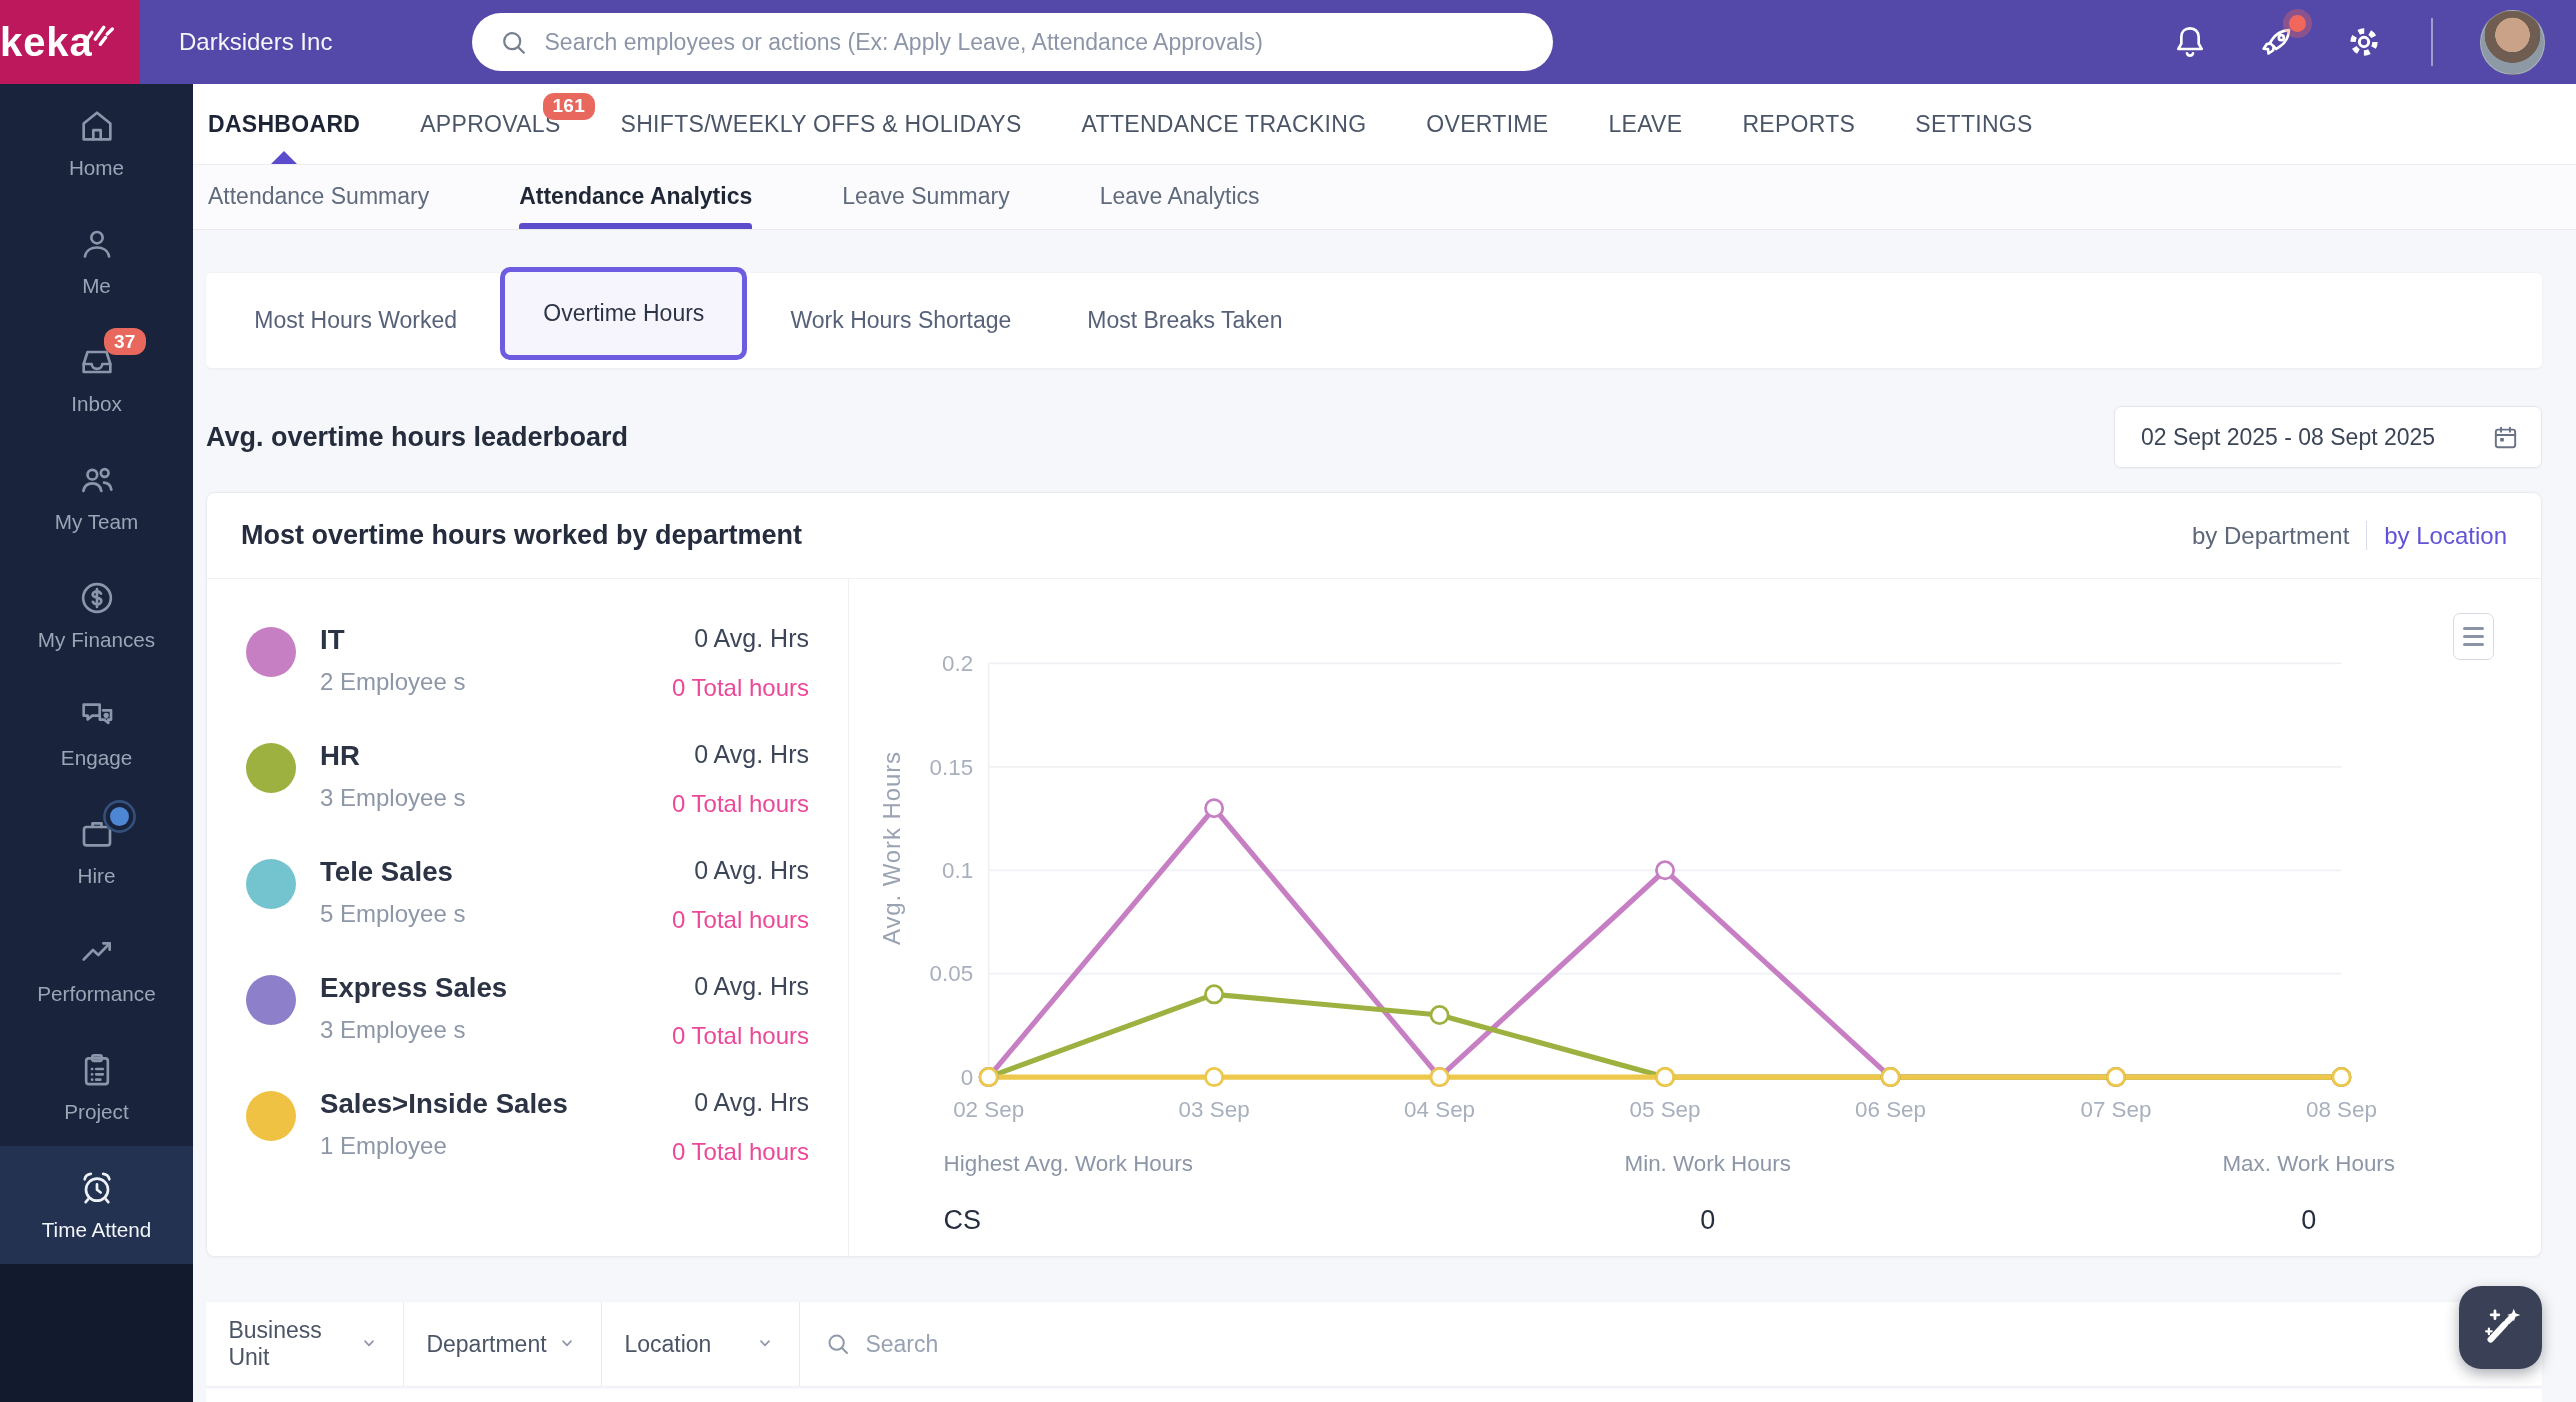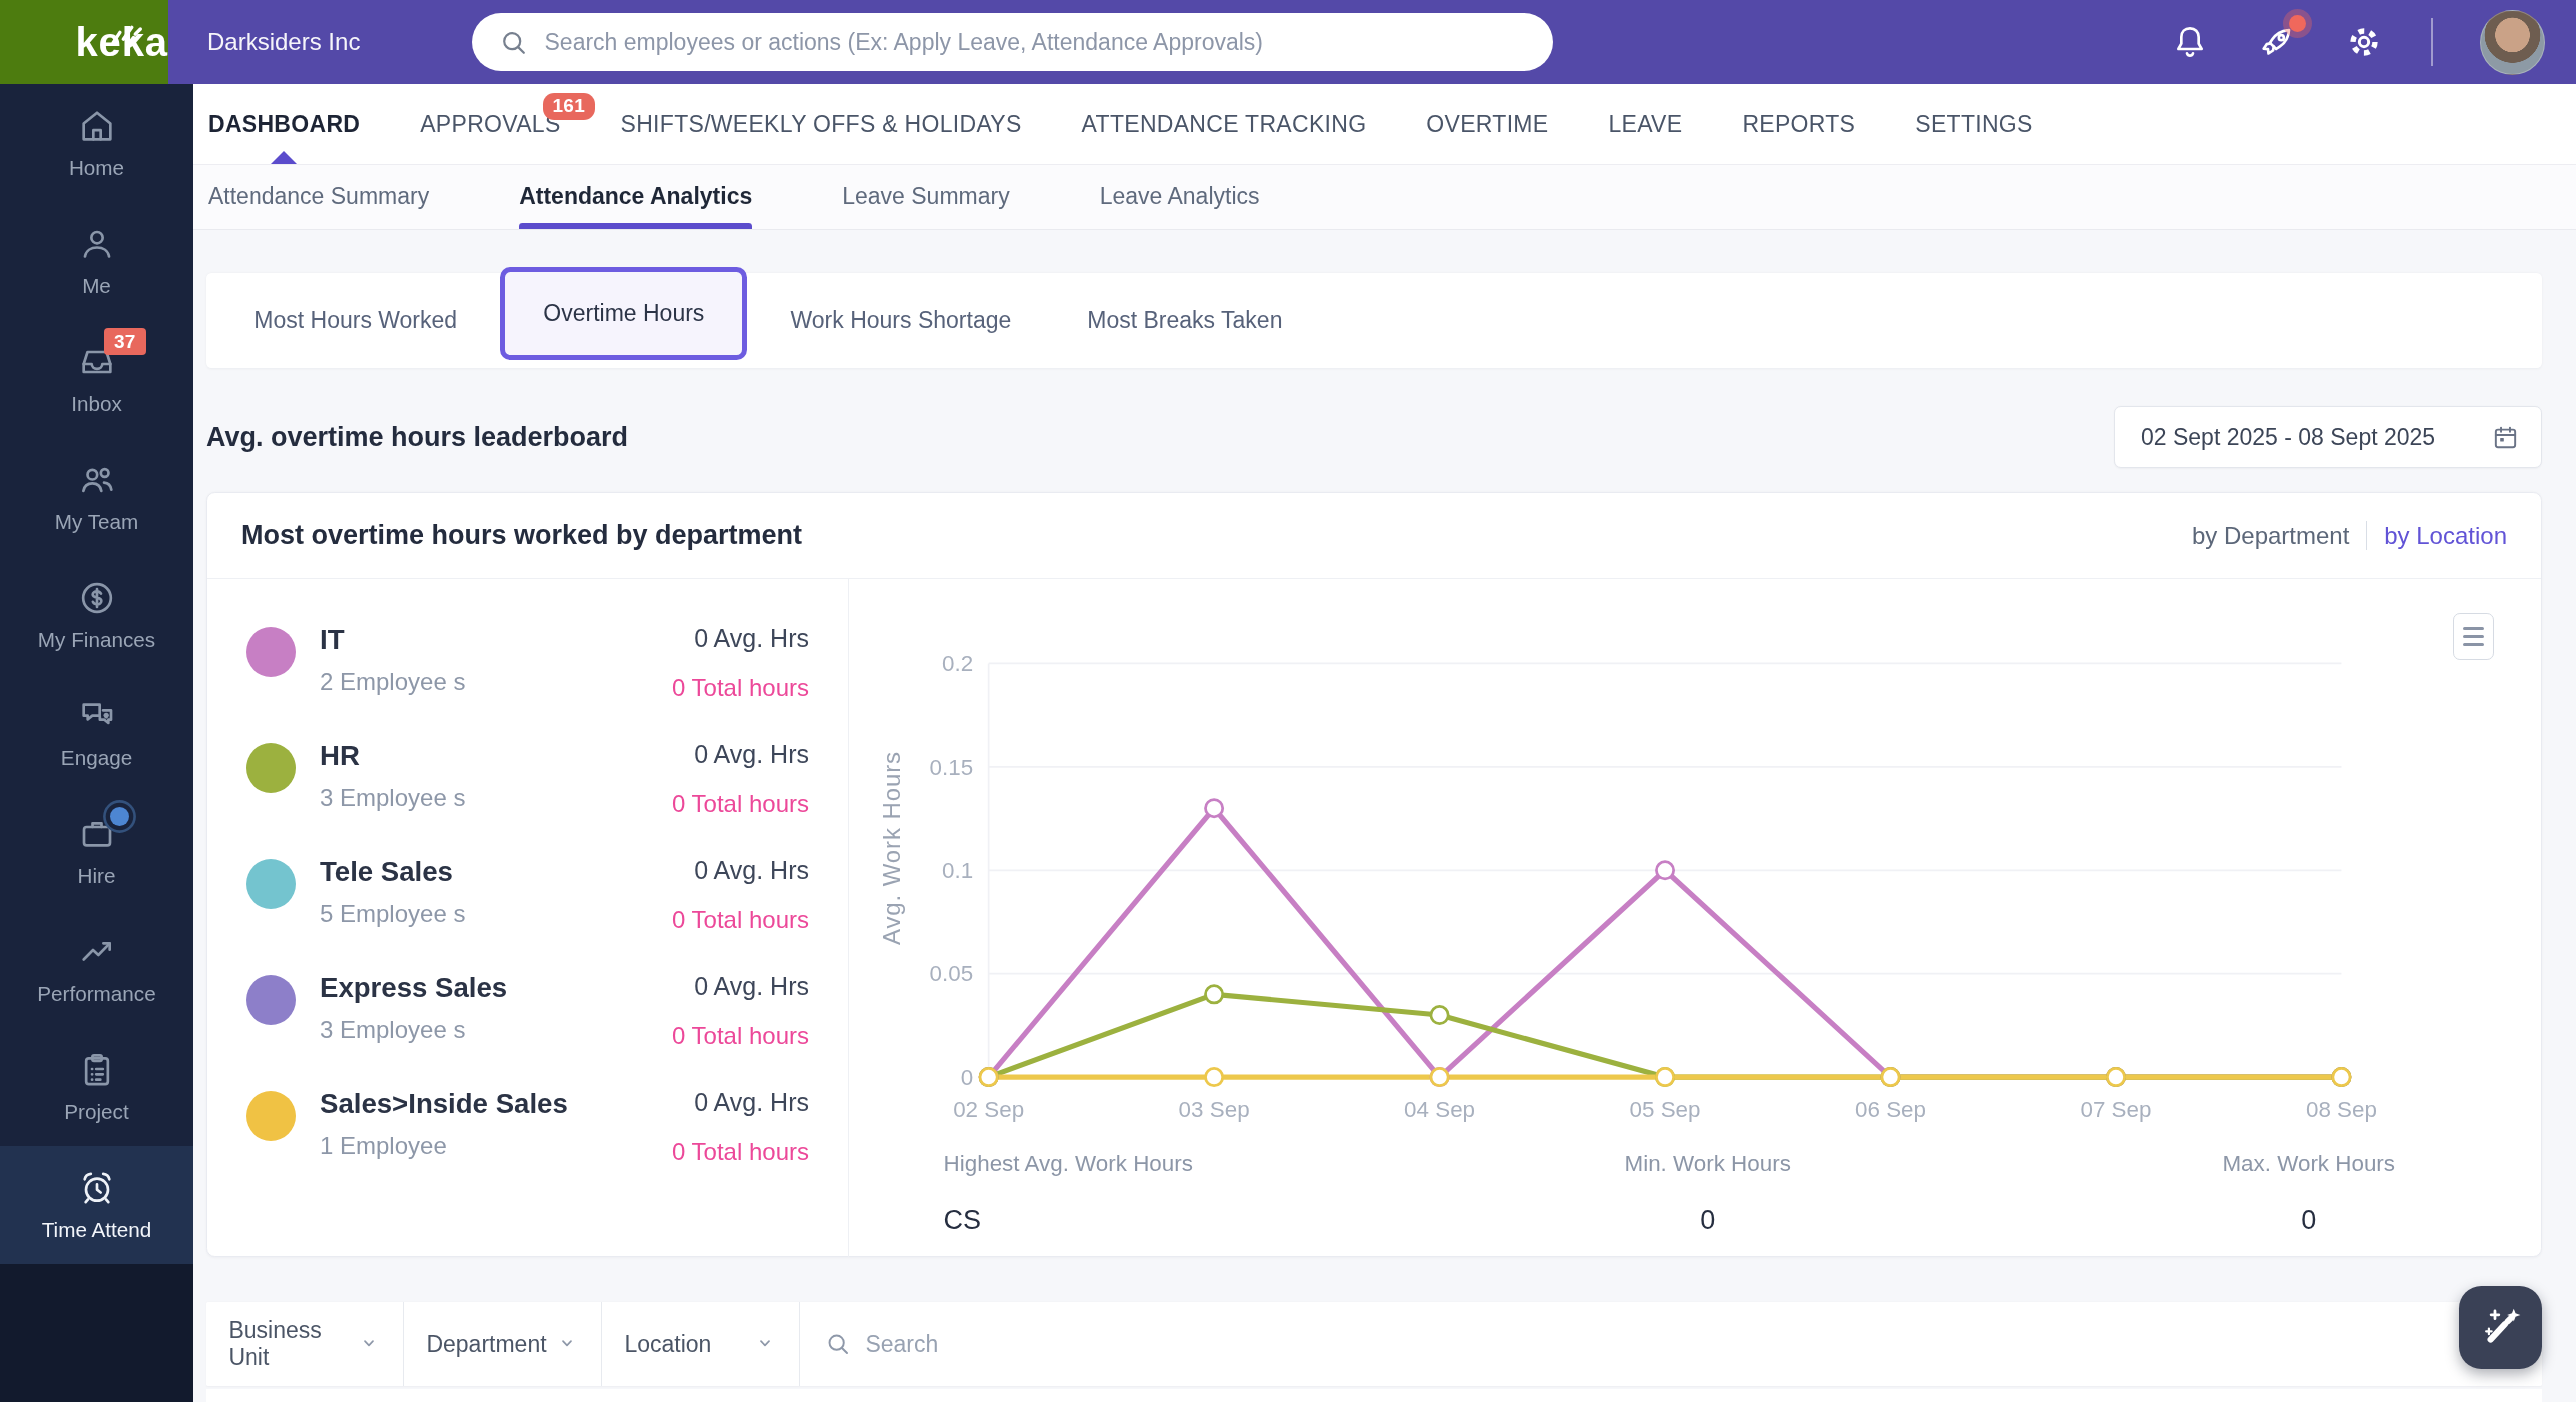--- a/index.html
+++ b/index.html
@@ -1,20 +1,20 @@
 <!DOCTYPE html>
 <html style="font-size:13.8px"><head>
 <meta charset="utf-8">
 <style>
   * { box-sizing: border-box; margin: 0; padding: 0; }
   html,body { width: 2576px; height: 1403px; font-family: "Liberation Sans", sans-serif; background: #f6f7fa; overflow: hidden; }
 
   
   .topbar { position: absolute; top:0; left:0; width:100%; height:84px; background:#5449a8; display:flex; align-items:center; z-index:30; }
-  .logo-block { width:168px; height:84px; background:#4d7c0f; display:flex; align-items:center; justify-content:flex-end; position:relative; flex:none; }
+  .logo-block { width:140px; height:84px; background:#be185d; display:flex; align-items:center; justify-content:flex-start; position:relative; flex:none; }
   .logo-text { color:#fff; font-size:40px; font-weight:700; letter-spacing:0.9px; position:relative; }
   .logo-spark { position:absolute; top:12px; right:24px; }
   .company-name { color:#ffffff; font-size:24px; margin-left:39px; opacity:.95; }
   .top-search { position:absolute; left:472px; top:13px; width:1081px; height:58px; background:#fff; border-radius:29px; display:flex; align-items:center; padding:0 26px; }
   .top-search svg { width:31px; height:31px; color:#77808f; flex:none; }
   .top-search input { border:none; outline:none; flex:1; margin-left:15.5px; font-size:23px; color:#3c4557; font-family:"Liberation Sans",sans-serif; background:transparent; }
   .top-search input::placeholder { color:#8d96a8; }
   .top-actions { position:absolute; right:31px; top:0; height:84px; display:flex; align-items:center; gap:47px; }
   .top-icon { width:40px; height:40px; color:#fff; position:relative; cursor:pointer; }
   .top-icon svg { width:100%; height:100%; }
@@ -24,21 +24,21 @@
 
   
   .sidebar { position:absolute; top:84px; left:0; width:193px; bottom:0; background:#19233c; display:flex; flex-direction:column; z-index:25; }
   .sb-item { height:118px; display:flex; flex-direction:column; align-items:center; justify-content:center; gap:10.3px; cursor:pointer; }
   .sb-icon { width:40px; height:40px; color:#8a96a9; position:relative; }
   .sb-icon svg { width:100%; height:100%; }
   .sb-label { font-size:20.7px; color:#9aa5b6; }
   .sb-item.active { background:#223250; }
   .sb-item.active .sb-icon { color:#eef2f8; }
   .sb-item.active .sb-label { color:#f2f5fa; }
-  .sb-badge { position:absolute; top:-13.8px; right:-29px; background:#e8685d; color:#fff; font-size:19px; padding:2.6px 10.3px; border-radius:4px; font-weight:600; }
+  .sb-badge { position:absolute; top:-13.8px; right:-29px; background:#e8685d; color:#fff; font-size:19px; padding:2.6px 10.3px; border-radius:12px; font-weight:600; }
   .sb-dot { position:absolute; top:-6.9px; right:-12px; width:19px; height:19px; background:#4d86d2; border-radius:50%; box-shadow:0 0 0 4.3px #19233c, 0 0 0 6.9px #33517c; }
   .sb-filler { flex:1; background:#121a2d; }
 
   
   .navbar { position:absolute; top:84px; left:172px; right:0; height:80px; background:#ffffff; display:flex; align-items:stretch; padding-left:36px; gap:60px; box-shadow:0 0.9px 0 #ececf1; z-index:20; }
   .nav-tab { display:flex; align-items:center; font-size:23px; color:#4a5568; letter-spacing:0.3px; font-weight:500; position:relative; cursor:pointer; white-space:nowrap; }
   .nav-tab.active { color:#1d2435; font-weight:700; }
   .nav-tab.active::after { content:""; position:absolute; bottom:0; left:50%; transform:translateX(-50%); border-left:13px solid transparent; border-right:13px solid transparent; border-bottom:13px solid #5b4ccc; }
   .nav-badge { position:absolute; top:8.6px; right:-34px; background:#e8685d; color:#fff; font-size:19px; padding:2.6px 9.5px; border-radius:11.2px; font-weight:600; }
 

